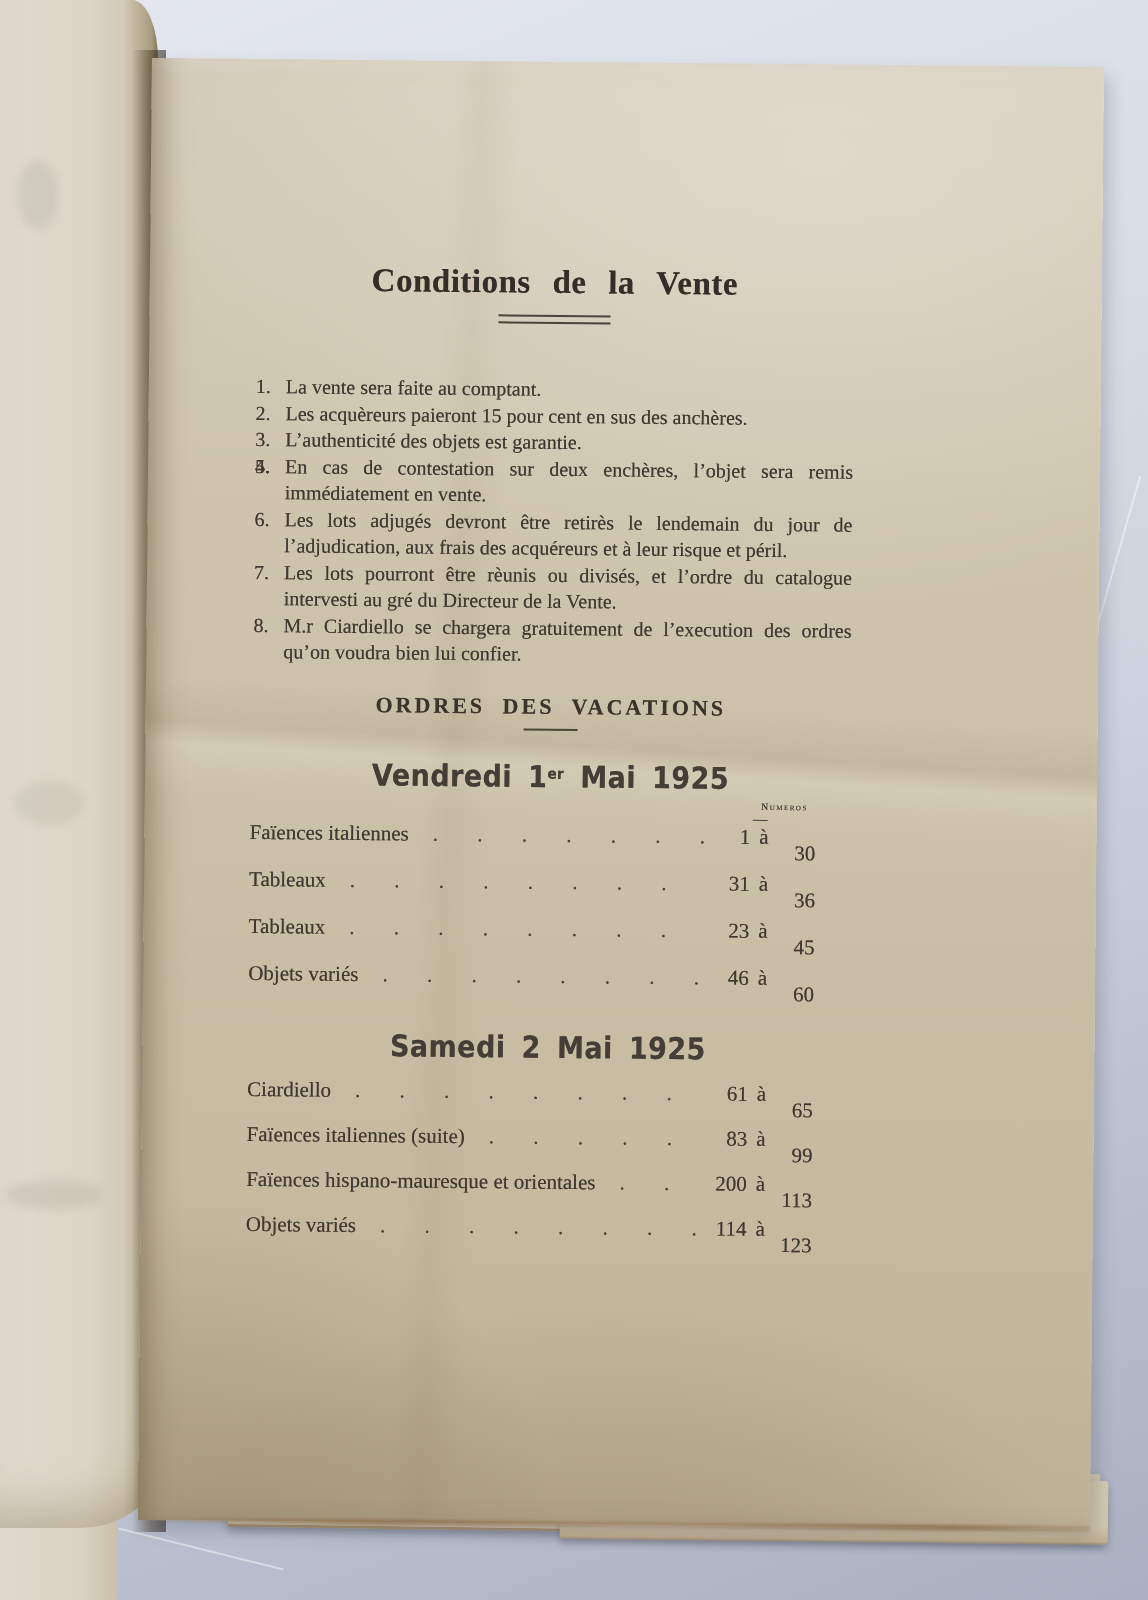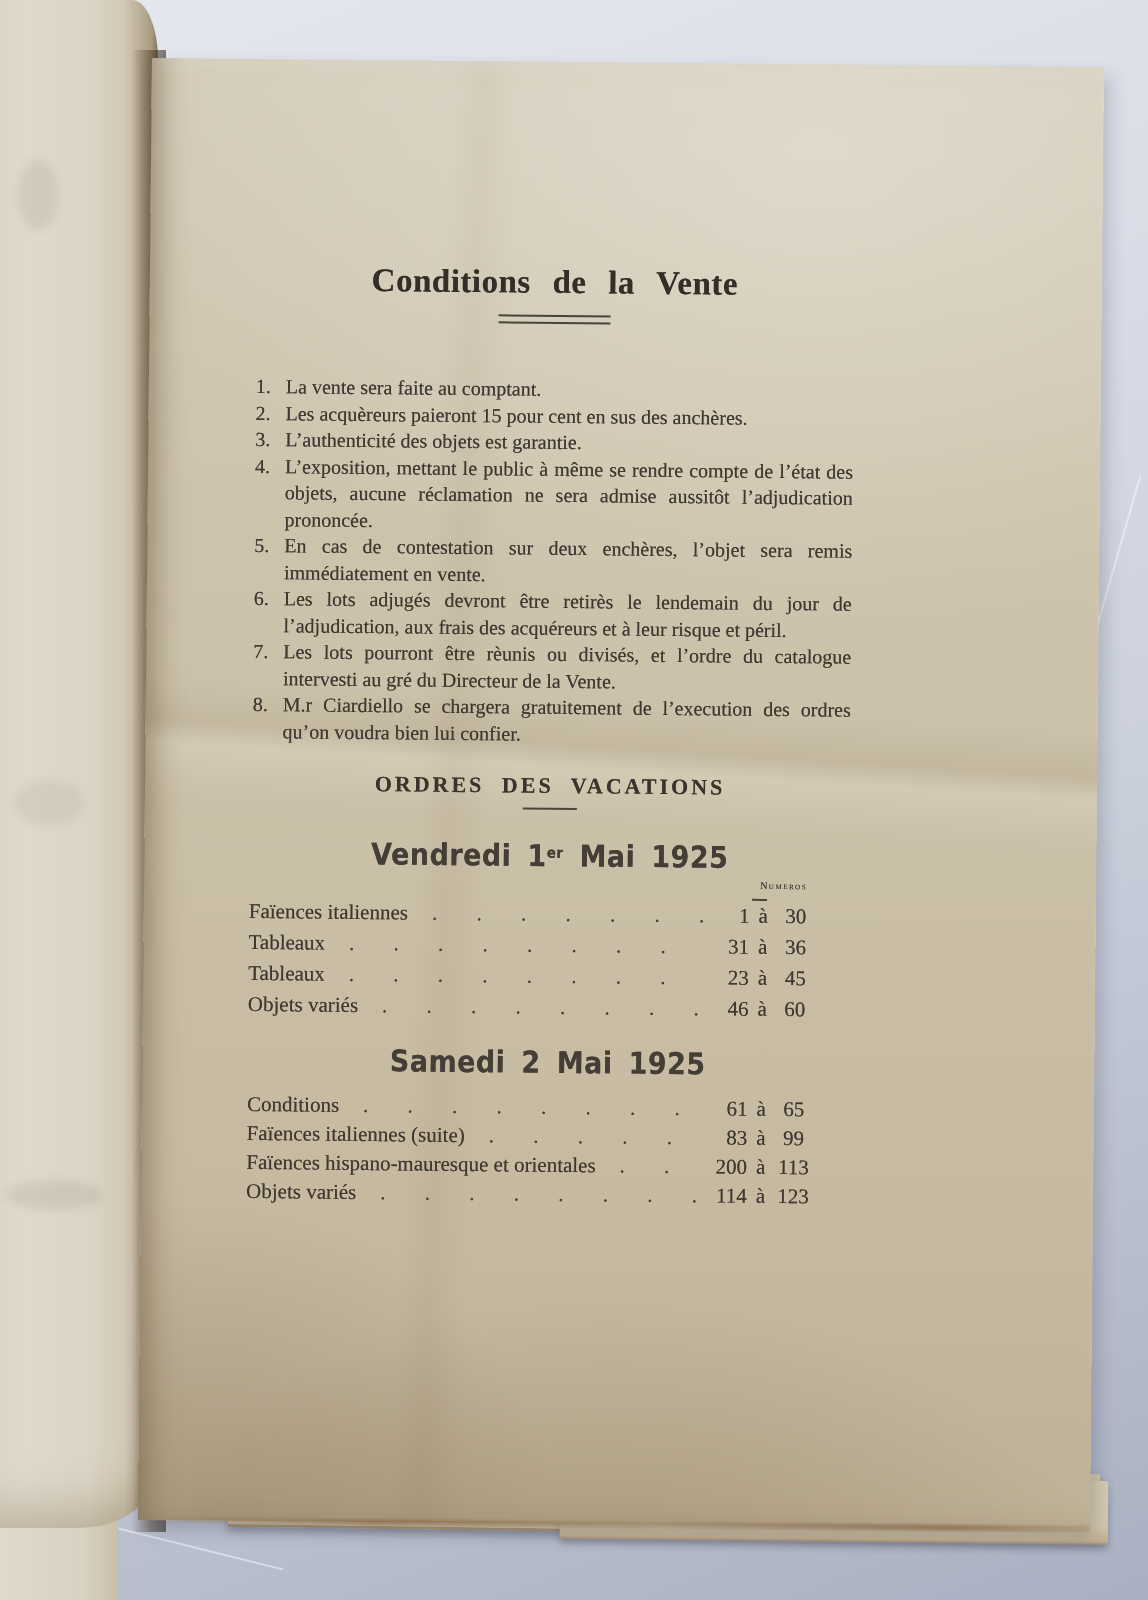--- a/index.html
+++ b/index.html
@@ -86,21 +86,21 @@
 
   .toc{margin-top:3px;}
   .toc-row{display:flex;align-items:baseline;font-size:21px;line-height:26px;margin-bottom:5px;}
   .toc2 .toc-row{margin-bottom:3px;}
   .toc-label{white-space:nowrap;}
   .toc-dots{flex:1;overflow:hidden;white-space:nowrap;word-spacing:34px;
     padding-left:24px;color:#45403a;}
   .toc-range{display:flex;white-space:nowrap;padding-right:34px;}
   .n-from{display:inline-block;width:44px;text-align:right;}
   .a-sep{display:inline-block;padding:0 9px;}
-  .n-to{display:inline-block;width:38px;text-align:center;}
+  .n-to{display:inline-block;width:38px;text-align:right;margin-top:16px;}
 </style>
 </head>
 <body>
 
 <div class="scene">
   <div class="surface">
     <div class="scratch s1"></div>
     <div class="scratch s2"></div>
     <div class="scratch s3"></div>
     <div class="scratch s4"></div>
@@ -120,21 +120,21 @@
   <div class="page">
     <div class="content">
 
       <h1 class="title">Conditions de la Vente</h1>
       <div class="rule-double"></div>
 
       <ol class="conditions">
         <li><span class="num">1.</span><span>La vente sera faite au comptant.</span></li>
         <li><span class="num">2.</span><span>Les acquèreurs paieront 15 pour cent en sus des anchères.</span></li>
         <li><span class="num">3.</span><span>L’authenticité des objets est garantie.</span></li>
-        <li><span class="num">4.</span><span>L’exposition, mettant le public à même se rendre compte de l’état des objets, aucune réclamation ne sera admise aussitôt l’adjudication prononcée.</span></li>
+        <li><span class="num">4.</span></li>
         <li><span class="num">5.</span><span>En cas de contestation sur deux enchères, l’objet sera remis immédiatement en vente.</span></li>
         <li><span class="num">6.</span><span>Les lots adjugés devront être retirès le lendemain du jour de l’adjudication, aux frais des acquéreurs et à leur risque et péril.</span></li>
         <li><span class="num">7.</span><span>Les lots pourront être rèunis ou divisés, et l’ordre du catalogue intervesti au gré du Directeur de la Vente.</span></li>
         <li><span class="num">8.</span><span>M.r Ciardiello se chargera gratuitement de l’execution des ordres qu’on voudra bien lui confier.</span></li>
       </ol>
 
       <h2 class="vacations">ORDRES DES VACATIONS</h2>
       <div class="rule-short"></div>
 
       <h3 class="session"><span class="inner"><span>Vendredi 1</span><sup>er</sup><span> Mai 1925</span></span></h3>
@@ -180,21 +180,21 @@
               <span class="a-sep">à</span>
               <span class="n-to">60</span>
             </span>
         </div>
       </div>
 
       <h3 class="session"><span class="inner"><span>Samedi 2 Mai 1925</span></span></h3>
 
       <div class="toc toc2" style="margin-top:14px;">
         <div class="toc-row">
-          <span class="toc-label">Conditions</span>
+          <span class="toc-label">Ciardiello</span>
           <span class="toc-dots">. . . . . . . . . . . . . .</span>
           <span class="toc-range">
               <span class="n-from">61</span>
               <span class="a-sep">à</span>
               <span class="n-to">65</span>
             </span>
         </div>
         <div class="toc-row">
           <span class="toc-label">Faïences italiennes (suite)</span>
           <span class="toc-dots">. . . . . . . . . . . . . .</span>

